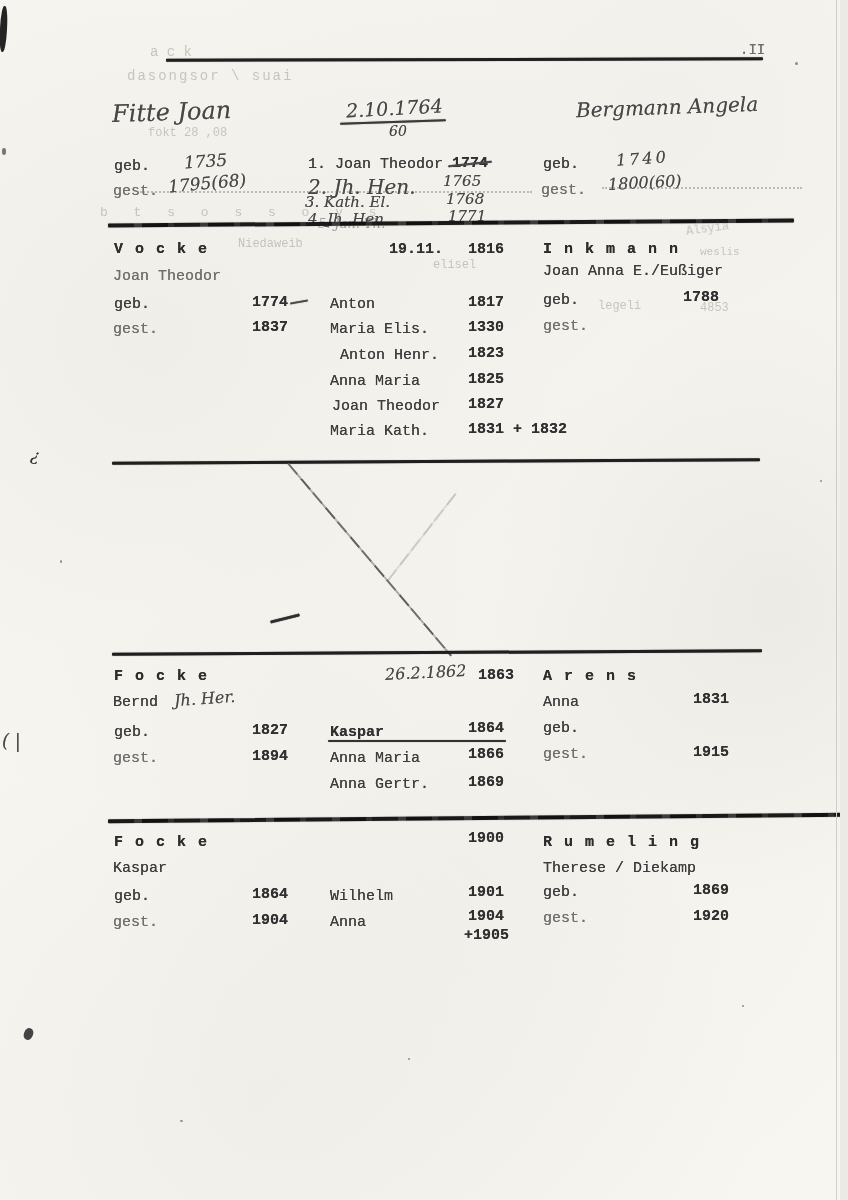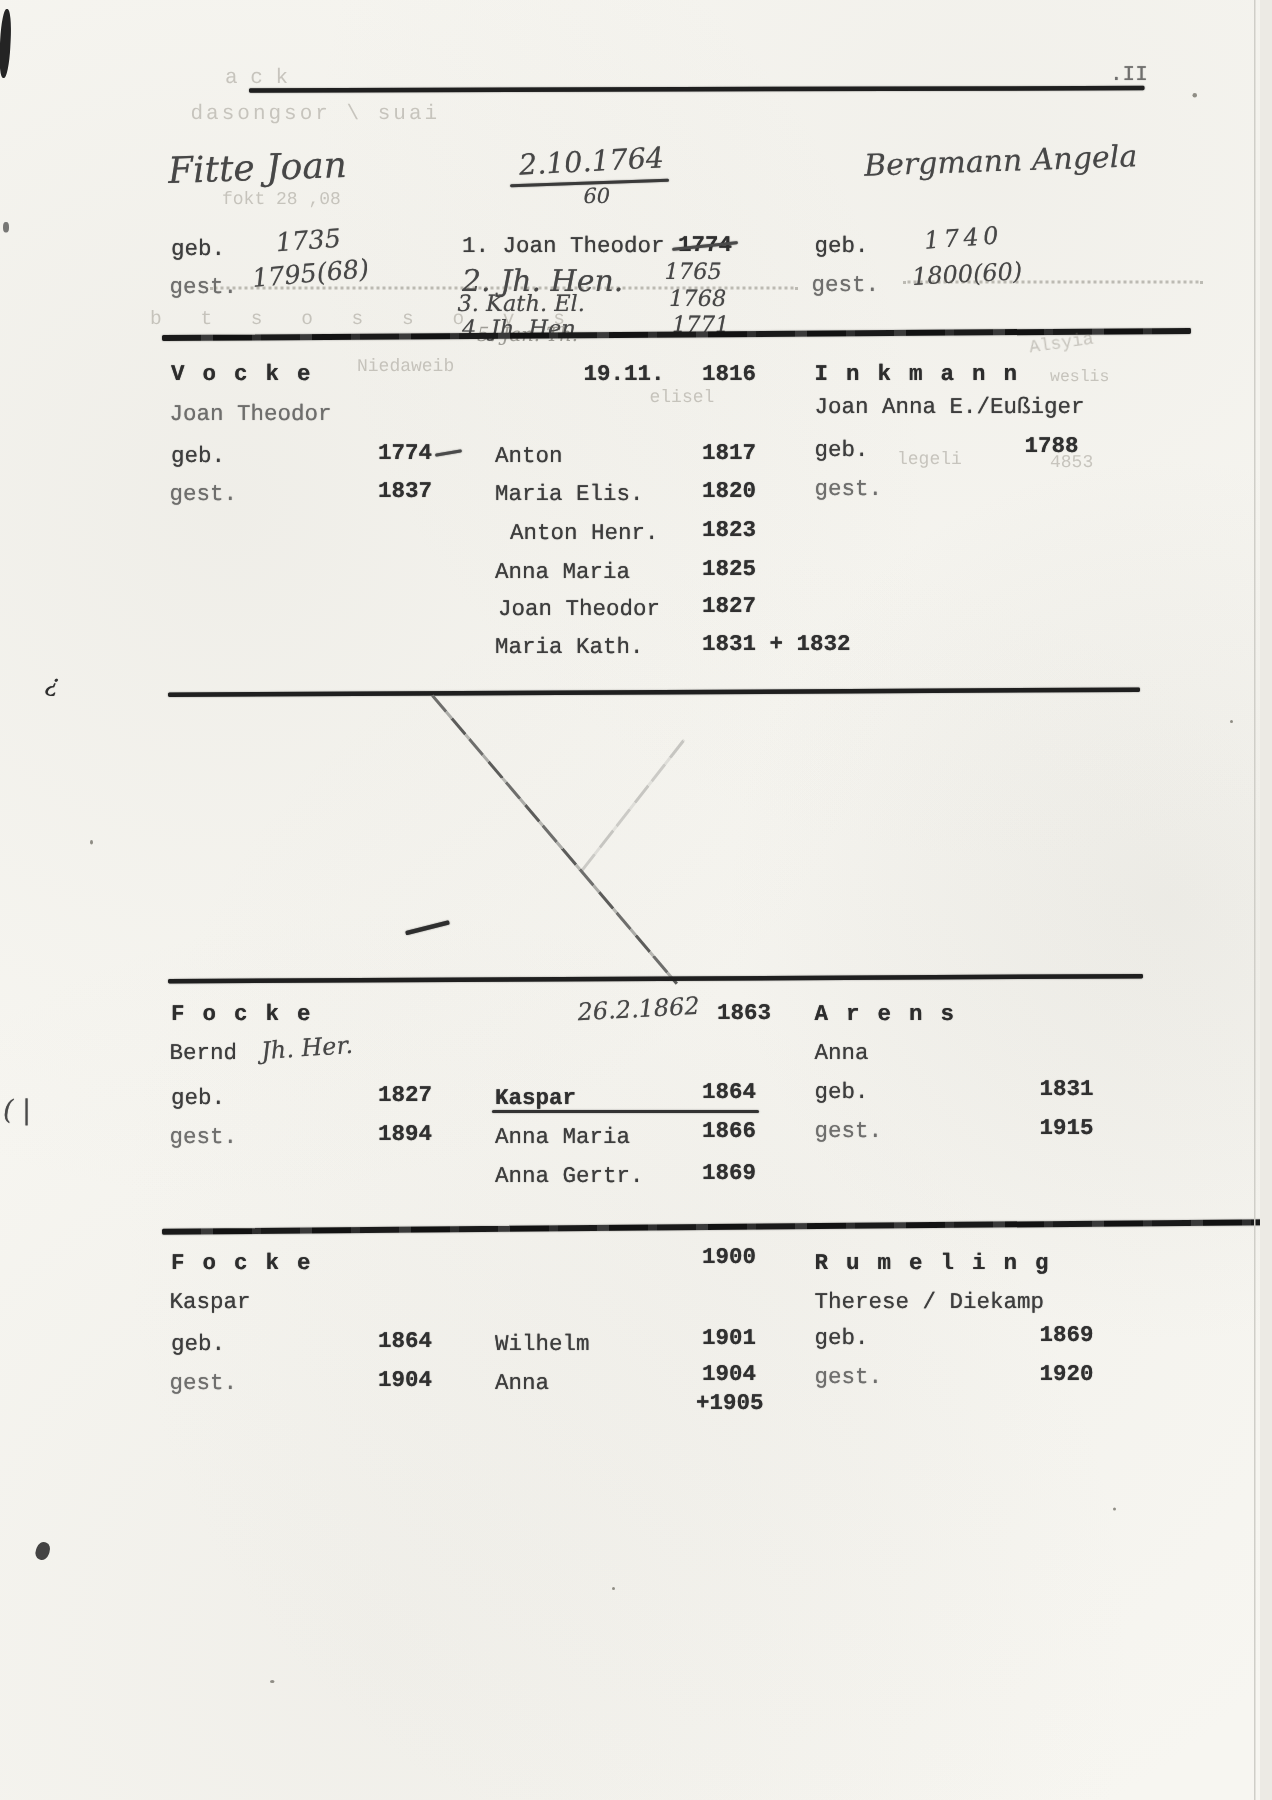--- a/index.html
+++ b/index.html
@@ -81,21 +81,21 @@
 
   <div class="t" style="left:114px;top:296px">geb.</div>
   <div class="t b" style="left:252px;top:294px">1774</div>
   <div class="rule" style="left:290px;top:301px;width:18px;height:2px;transform:rotate(-10deg);background:#4a4a4a"></div>
   <div class="t faded" style="left:113px;top:321px">gest.</div>
   <div class="t b" style="left:252px;top:319px">1837</div>
 
   <div class="t" style="left:330px;top:296px">Anton</div>
   <div class="t b" style="left:468px;top:294px">1817</div>
   <div class="t" style="left:330px;top:321px">Maria Elis.</div>
-  <div class="t b" style="left:468px;top:319px">1820</div>
+  <div class="t b" style="left:468px;top:319px">1330</div>
   <div class="t" style="left:340px;top:347px">Anton Henr.</div>
   <div class="t b" style="left:468px;top:345px">1823</div>
   <div class="t" style="left:330px;top:373px">Anna Maria</div>
   <div class="t b" style="left:468px;top:371px">1825</div>
   <div class="t" style="left:332px;top:398px">Joan Theodor</div>
   <div class="t b" style="left:468px;top:396px">1827</div>
   <div class="t" style="left:330px;top:423px">Maria Kath.</div>
   <div class="t b" style="left:468px;top:421px">1831 + 1832</div>
 
   <div class="t" style="left:543px;top:292px">geb.</div>
@@ -127,21 +127,21 @@
 
   <div class="t b" style="left:330px;top:724px">Kaspar</div>
   <div class="t b" style="left:468px;top:720px">1864</div>
   <div class="rule" style="left:328px;top:740px;width:178px;height:2px;background:#333"></div>
   <div class="t" style="left:330px;top:750px">Anna Maria</div>
   <div class="t b" style="left:468px;top:746px">1866</div>
   <div class="t" style="left:330px;top:776px">Anna Gertr.</div>
   <div class="t b" style="left:468px;top:774px">1869</div>
 
   <div class="t" style="left:543px;top:720px">geb.</div>
-  <div class="t b" style="left:693px;top:718px">1831</div>
+  <div class="t b" style="left:693px;top:691px">1831</div>
   <div class="t faded" style="left:543px;top:746px">gest.</div>
   <div class="t b" style="left:693px;top:744px">1915</div>
 
   <div class="rule rough" style="left:108px;top:816px;width:740px;height:4px;transform:rotate(-0.5deg)"></div>
 
   <div class="t fam" style="left:114px;top:834px">F o c k e</div>
   <div class="t b" style="left:468px;top:830px">1900</div>
   <div class="t fam" style="left:543px;top:834px">R u m e l i n g</div>
 
   <div class="t" style="left:113px;top:860px">Kaspar</div>

